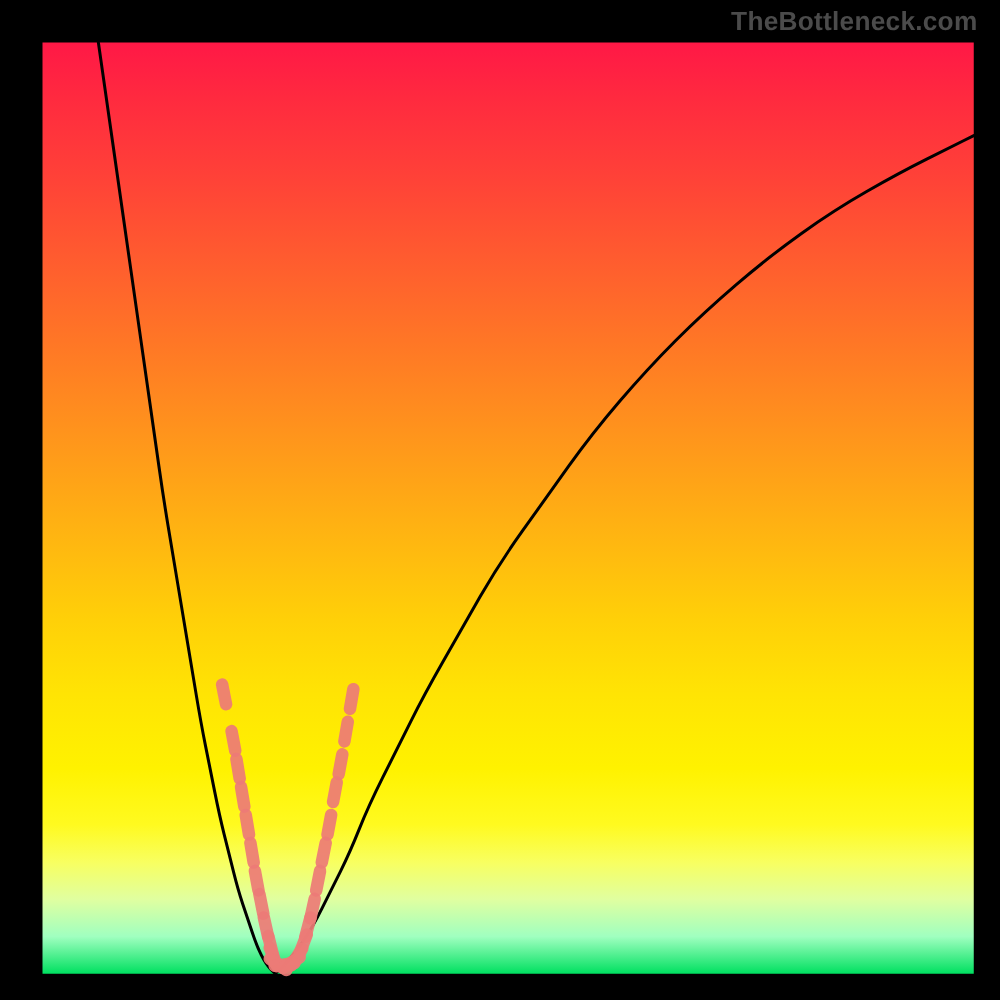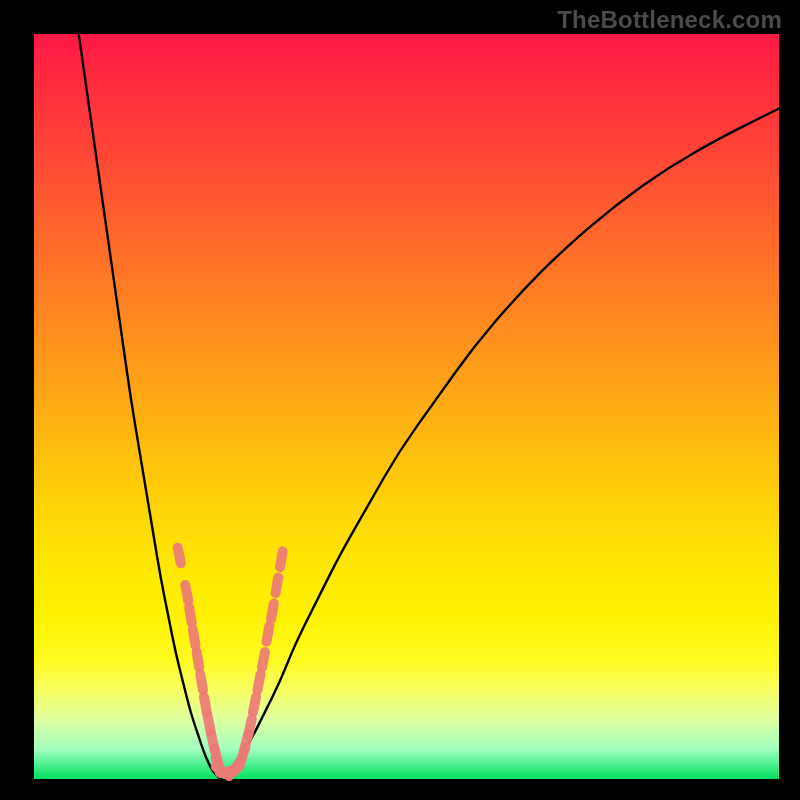--- a/index.html
+++ b/index.html
@@ -52,21 +52,21 @@
     left: 0;
   }
 </style>
 </head>
 <body>
 
 <div class="frame">
 
   <div class="plot-area" style="left:34px; top:34px; width:745px; height:745px;"></div>
 
-  <div class="watermark" style="right:18px; top:6px; font-size:24px;">TheBottleneck.com</div>
+  <div class="watermark" style="right:18px; top:6px; font-size:21px;">TheBottleneck.com</div>
 
   <svg class="curve-layer" width="800" height="800">
     <g>
         <path d="M 78.69999999999999 34 Q 78.69999999999999 34 82.425 60.07499999999998 Q 86.15 86.14999999999996 89.875 112.225 Q 93.6 138.3 97.32499999999999 164.375 Q 101.05 190.44999999999996 104.775 216.52499999999998 Q 108.5 242.60000000000002 112.225 268.675 Q 115.95 294.75 119.675 320.82500000000005 Q 123.39999999999999 346.90000000000003 127.125 372.975 Q 130.85000000000002 399.05 134.57500000000002 421.40000000000003 Q 138.3 443.75000000000006 142.025 466.1 Q 145.75 488.45 149.475 510.79999999999995 Q 153.2 533.1499999999999 156.925 555.5 Q 160.65 577.85 164.375 596.475 Q 168.1 615.1 171.825 633.725 Q 175.55 652.35 179.275 667.25 Q 183 682.15 186.725 697.05 Q 190.45 711.95 194.175 723.125 Q 197.9 734.3 201.625 745.4749999999999 Q 205.35 756.65 209.075 764.0999999999999 Q 212.79999999999998 771.55 216.52499999999998 775.275 T 220.25 779" fill="none" stroke="#000000" stroke-width="2.4" stroke-linecap="round"></path>
         <path d="M 220.25 779 Q 220.25 779 227.7 771.55 Q 235.15 764.1 242.6 752.925 Q 250.04999999999998 741.75 257.5 726.85 Q 264.95 711.95 272.4 697.05 Q 279.85 682.15 287.3 663.5250000000001 Q 294.75 644.9000000000001 305.925 622.5500000000001 Q 317.1 600.2 328.275 577.85 Q 339.45 555.5 354.35 529.425 Q 369.25 503.35 384.15 477.27500000000003 Q 399.05 451.20000000000005 417.675 425.125 Q 436.3 399.05 454.92499999999995 372.975 Q 473.54999999999995 346.90000000000003 495.9 320.82500000000005 Q 518.25 294.75 540.5999999999999 272.40000000000003 Q 562.9499999999999 250.05000000000004 589.025 227.70000000000002 Q 615.1 205.35 641.175 186.72500000000002 Q 667.25 168.10000000000002 693.325 153.20000000000002 Q 719.4 138.3 741.75 127.125 Q 764.1 115.94999999999999 771.55 112.225 T 779 108.49999999999999" fill="none" stroke="#000000" stroke-width="2.4" stroke-linecap="round"></path>
       </g>
     <g>
         <line x1="177.70607091889454" y1="547.6553545944727" x2="180.84392908110547" y2="563.3446454055273" stroke="#ed7b77" stroke-width="10" stroke-linecap="round" opacity="0.92"></line>
         <line x1="185.2506917195985" y1="584.8870225045255" x2="188.19930828040148" y2="600.6129774954745" stroke="#ed7b77" stroke-width="10" stroke-linecap="round" opacity="0.92"></line>
         <line x1="189.13480810155713" y1="607.2088486093429" x2="191.76519189844285" y2="622.9911513906571" stroke="#ed7b77" stroke-width="10" stroke-linecap="round" opacity="0.92"></line>

